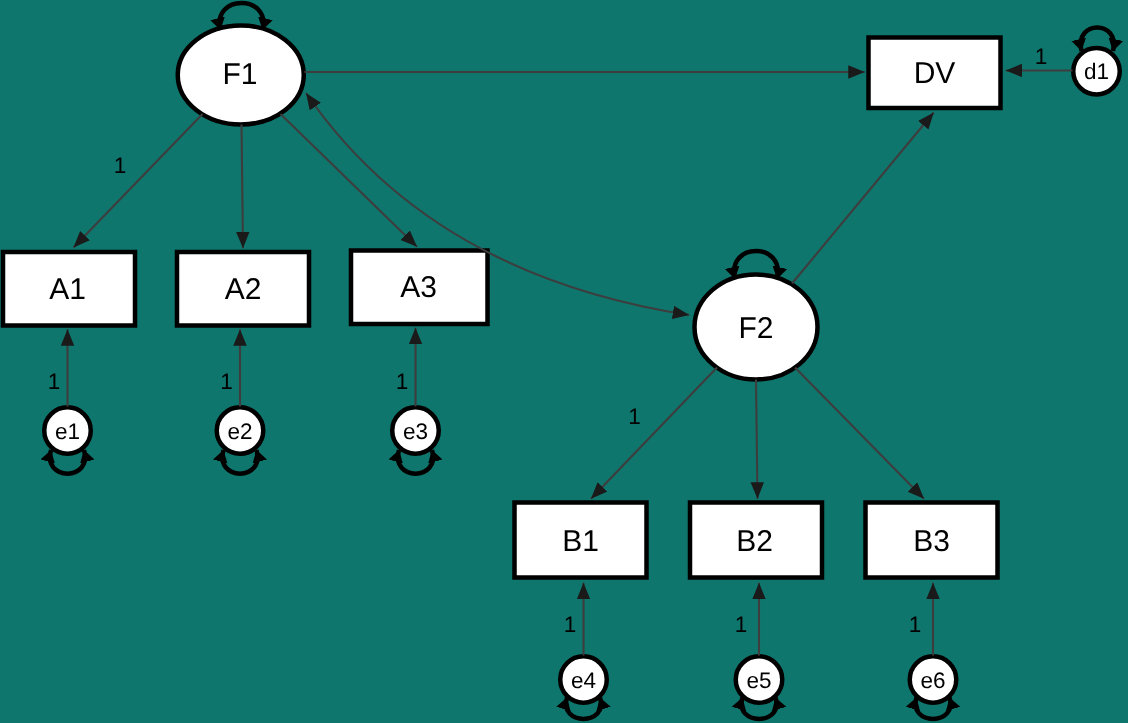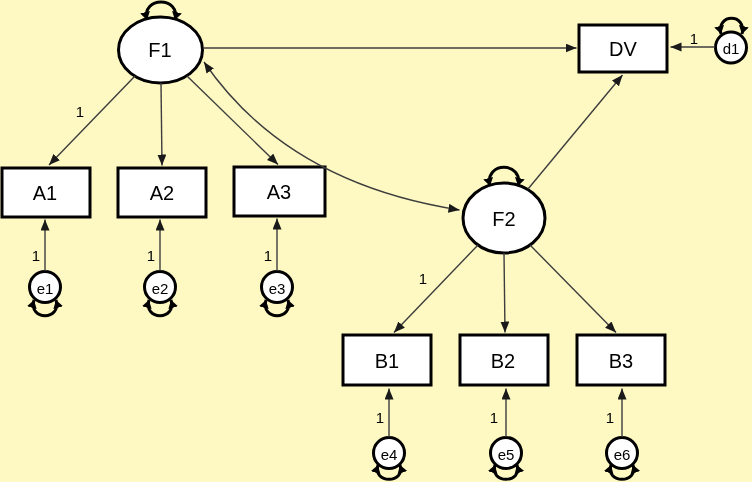--- a/index.html
+++ b/index.html
@@ -4,21 +4,21 @@
 <style>
   html, body {
     margin: 0;
     padding: 0;
     background: #ffffff;
   }
   .canvas {
     position: relative;
     width: 752px;
     height: 482px;
-    background: #fef9c3;
+    background: #0f766e;
     overflow: hidden;
   }
   svg { display: block; }
   text {
     font-family: "Liberation Sans", sans-serif;
     fill: #000000;
   }
   .nlab {
     font-size: 20px;
     text-anchor: middle;

